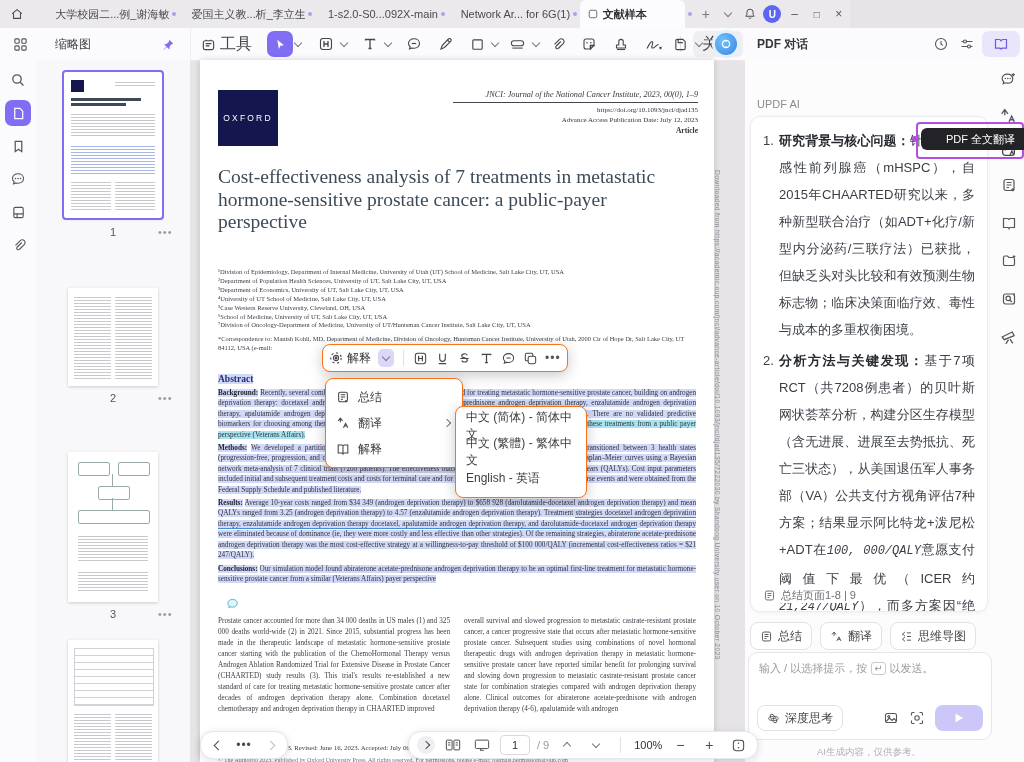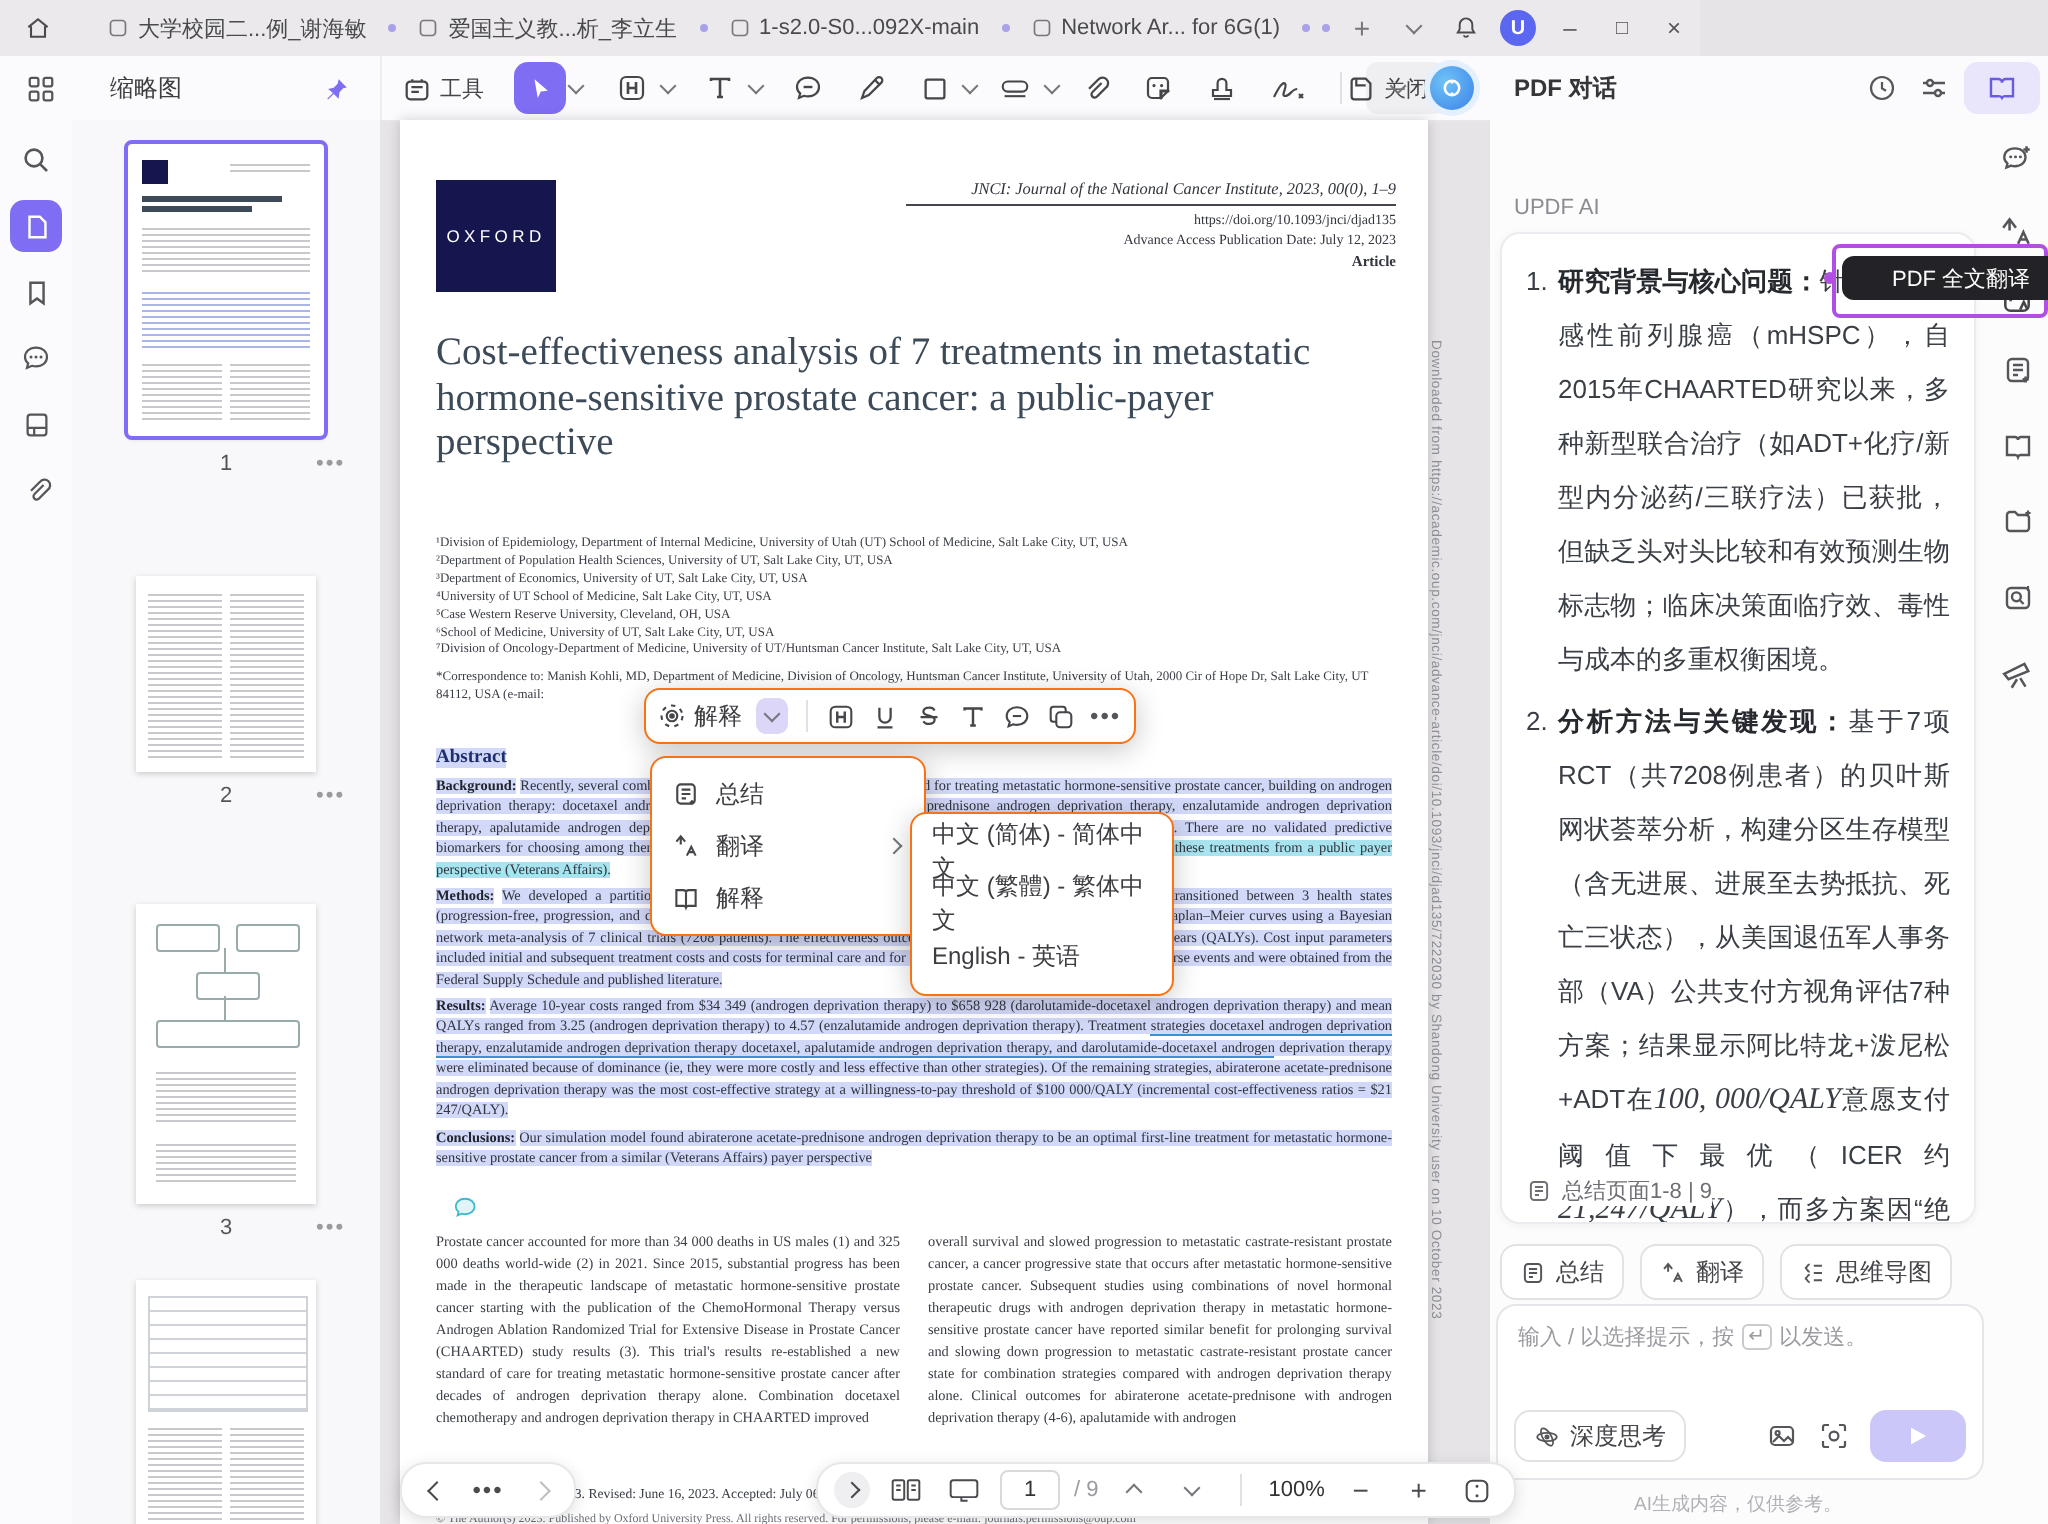--- a/index.html
+++ b/index.html
@@ -18,21 +18,21 @@
        white-space:nowrap;overflow:hidden;}
   .tab.active{background:#fcfbfd;border-radius:6px 6px 0 0;font-weight:bold;color:#2f2f33;}
   .tabdot{width:4px;height:4px;border-radius:50%;background:#a9a2e8;margin:0 3px;flex:0 0 auto;}
   .winbtn{width:26px;height:28px;display:flex;align-items:center;justify-content:center;color:#555;font-size:12px;}
   .avatar{width:18px;height:18px;border-radius:50%;background:#5b67f1;color:#fff;font-size:10px;font-weight:bold;
           display:flex;align-items:center;justify-content:center;}
 
   
   .topbar{position:absolute;left:0;top:28px;width:1024px;height:32px;background:#fbfafc;border-bottom:1px solid #e9e7ea;}
   .tbtn{height:26px;display:inline-flex;align-items:center;justify-content:center;gap:4px;border-radius:6px;
-        padding:0 5px;color:#454549;font-size:11px;}
+        padding:0 5px;color:#454549;font-size:16px;}
   .tbtn.grey{background:#efeef1;}
   .tool-active{background:#7f6ef4;border-radius:7px;width:26px;height:26px;display:flex;align-items:center;justify-content:center;}
   .chevD{width:5px;height:5px;border-right:1.3px solid #77767c;border-bottom:1.3px solid #77767c;transform:rotate(45deg);margin-top:-3px;}
   .chevR{width:5px;height:5px;border-right:1.3px solid #77767c;border-bottom:1.3px solid #77767c;transform:rotate(-45deg);}
   .chevL{width:6px;height:6px;border-right:1.5px solid #4a4a4f;border-bottom:1.5px solid #4a4a4f;transform:rotate(135deg);}
   .vdiv{width:1px;height:16px;background:#e2e0e4;margin:0 6px;}
   .aiball{width:22px;height:22px;border-radius:50%;background:radial-gradient(circle at 35% 35%,#6fc2f7,#3b82e8);
           box-shadow:0 0 0 3px #e4f0fd;display:flex;align-items:center;justify-content:center;}
 
   
@@ -63,21 +63,21 @@
 
   
   .rightpanel{position:absolute;left:745px;top:60px;width:248px;height:702px;background:#fcfcfd;}
   .rightstrip{position:absolute;left:993px;top:60px;width:31px;height:702px;background:#fcfcfd;}
   .rsic{width:22px;height:22px;margin:0 auto;display:flex;align-items:center;justify-content:center;color:#55555a;}
   .aicard{position:absolute;left:5px;top:56px;width:236px;height:494px;background:#fff;border:1px solid #ececf0;
           border-radius:10px;box-shadow:0 1px 4px rgba(0,0,0,.05);overflow:hidden;}
   .aitem{position:relative;padding-left:16px;margin-bottom:4px;font-size:13px;line-height:27px;color:#3a3e45;text-align:justify;}
   .ainum{position:absolute;left:0;top:0;}
   .aitem b{color:#26292e;}
-  .mathy{font-family:Liberation Serif, serif;font-style:italic;font-size:15px;}
+  .mathy{font-family:Liberation Mono, monospace;font-style:italic;font-size:12px;}
   .chip{display:inline-flex;align-items:center;gap:5px;height:26px;padding:0 9px;border:1px solid #e2e1e5;border-radius:8px;
         background:#fff;font-size:12px;color:#45454a;}
   .tooltip{position:absolute;background:#232327;color:#fff;font-size:11px;border-radius:6px;height:22px;
            display:flex;align-items:center;padding:0 25px;white-space:nowrap;}
   .tooltip:after{content:"";position:absolute;right:-8px;top:7px;border:4px solid transparent;border-left-color:#232327;}
 
   
   .pill{position:absolute;background:#fff;border:1px solid #e7e6e9;border-radius:13px;box-shadow:0 2px 8px rgba(0,0,0,.12);
         display:flex;align-items:center;height:26px;}
   .pbtn{display:flex;align-items:center;justify-content:center;min-width:22px;height:22px;color:#4a4a4f;font-size:12px;}
@@ -116,20 +116,26 @@
       <span>1-s2.0-S0...092X-main</span>
     </div>
       <span class="tabdot"></span>
     <div class="tab">
       <svg width="10" height="10" viewBox="0 0 12 12" fill="none" stroke="#77767c">
           <rect x="1.5" y="1.5" width="9" height="9" rx="2"></rect>
         </svg>
       <span>Network Ar... for 6G(1)</span>
     </div>
       <span class="tabdot"></span>
+    <div class="tab active" style="width:104px;">
+      <svg width="10" height="10" viewBox="0 0 12 12" fill="none" stroke="#55555a">
+          <rect x="1.5" y="1.5" width="9" height="9" rx="2"></rect>
+        </svg>
+      <span>文献样本</span>
+    </div>
       <span class="tabdot"></span>
     <div class="winbtn" style="font-size:14px;color:#77767c;">+</div>
     <div style="flex:1"></div>
     <div class="winbtn">
         <span class="chevD"></span>
       </div>
     <div class="winbtn">
       <svg width="14" height="14" viewBox="0 0 16 16" fill="none" stroke="#4a4a4f" stroke-width="1.1">
           <path d="M8 2.5a3.6 3.6 0 00-3.6 3.6v2.6L3.3 10.6h9.4l-1.1-1.9V6.1A3.6 3.6 0 008 2.5z"></path>
           <path d="M6.7 12.2a1.4 1.4 0 002.6 0"></path>

